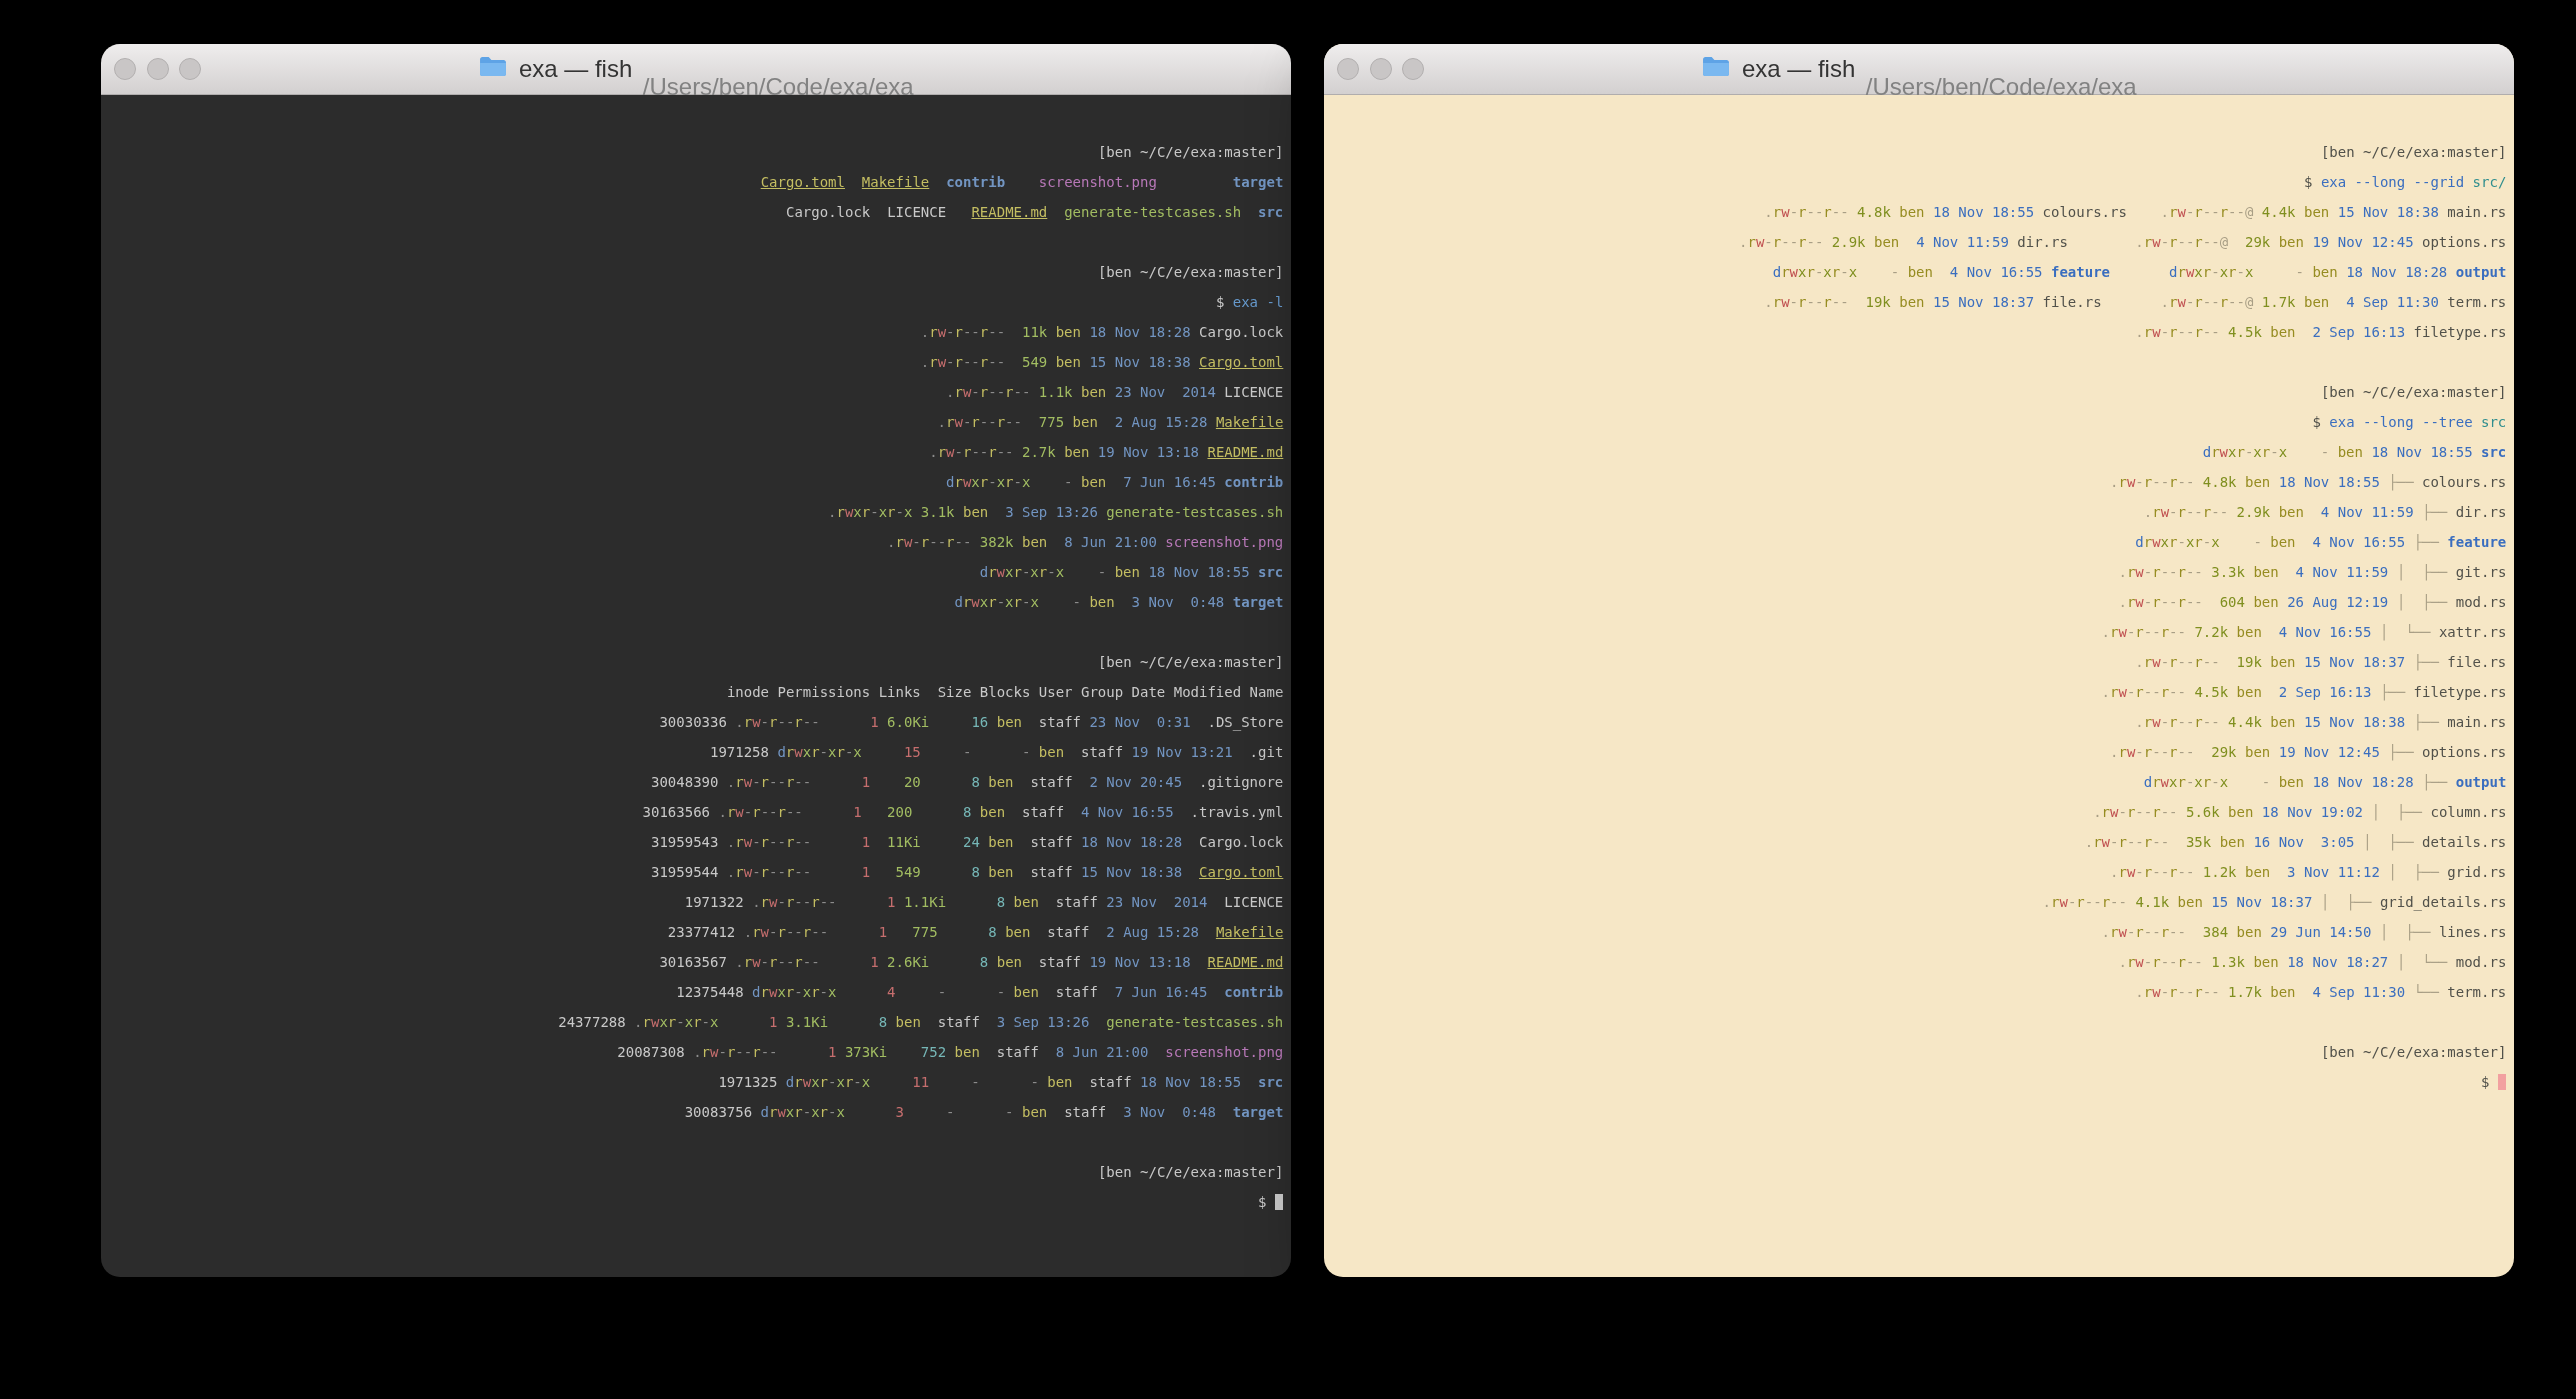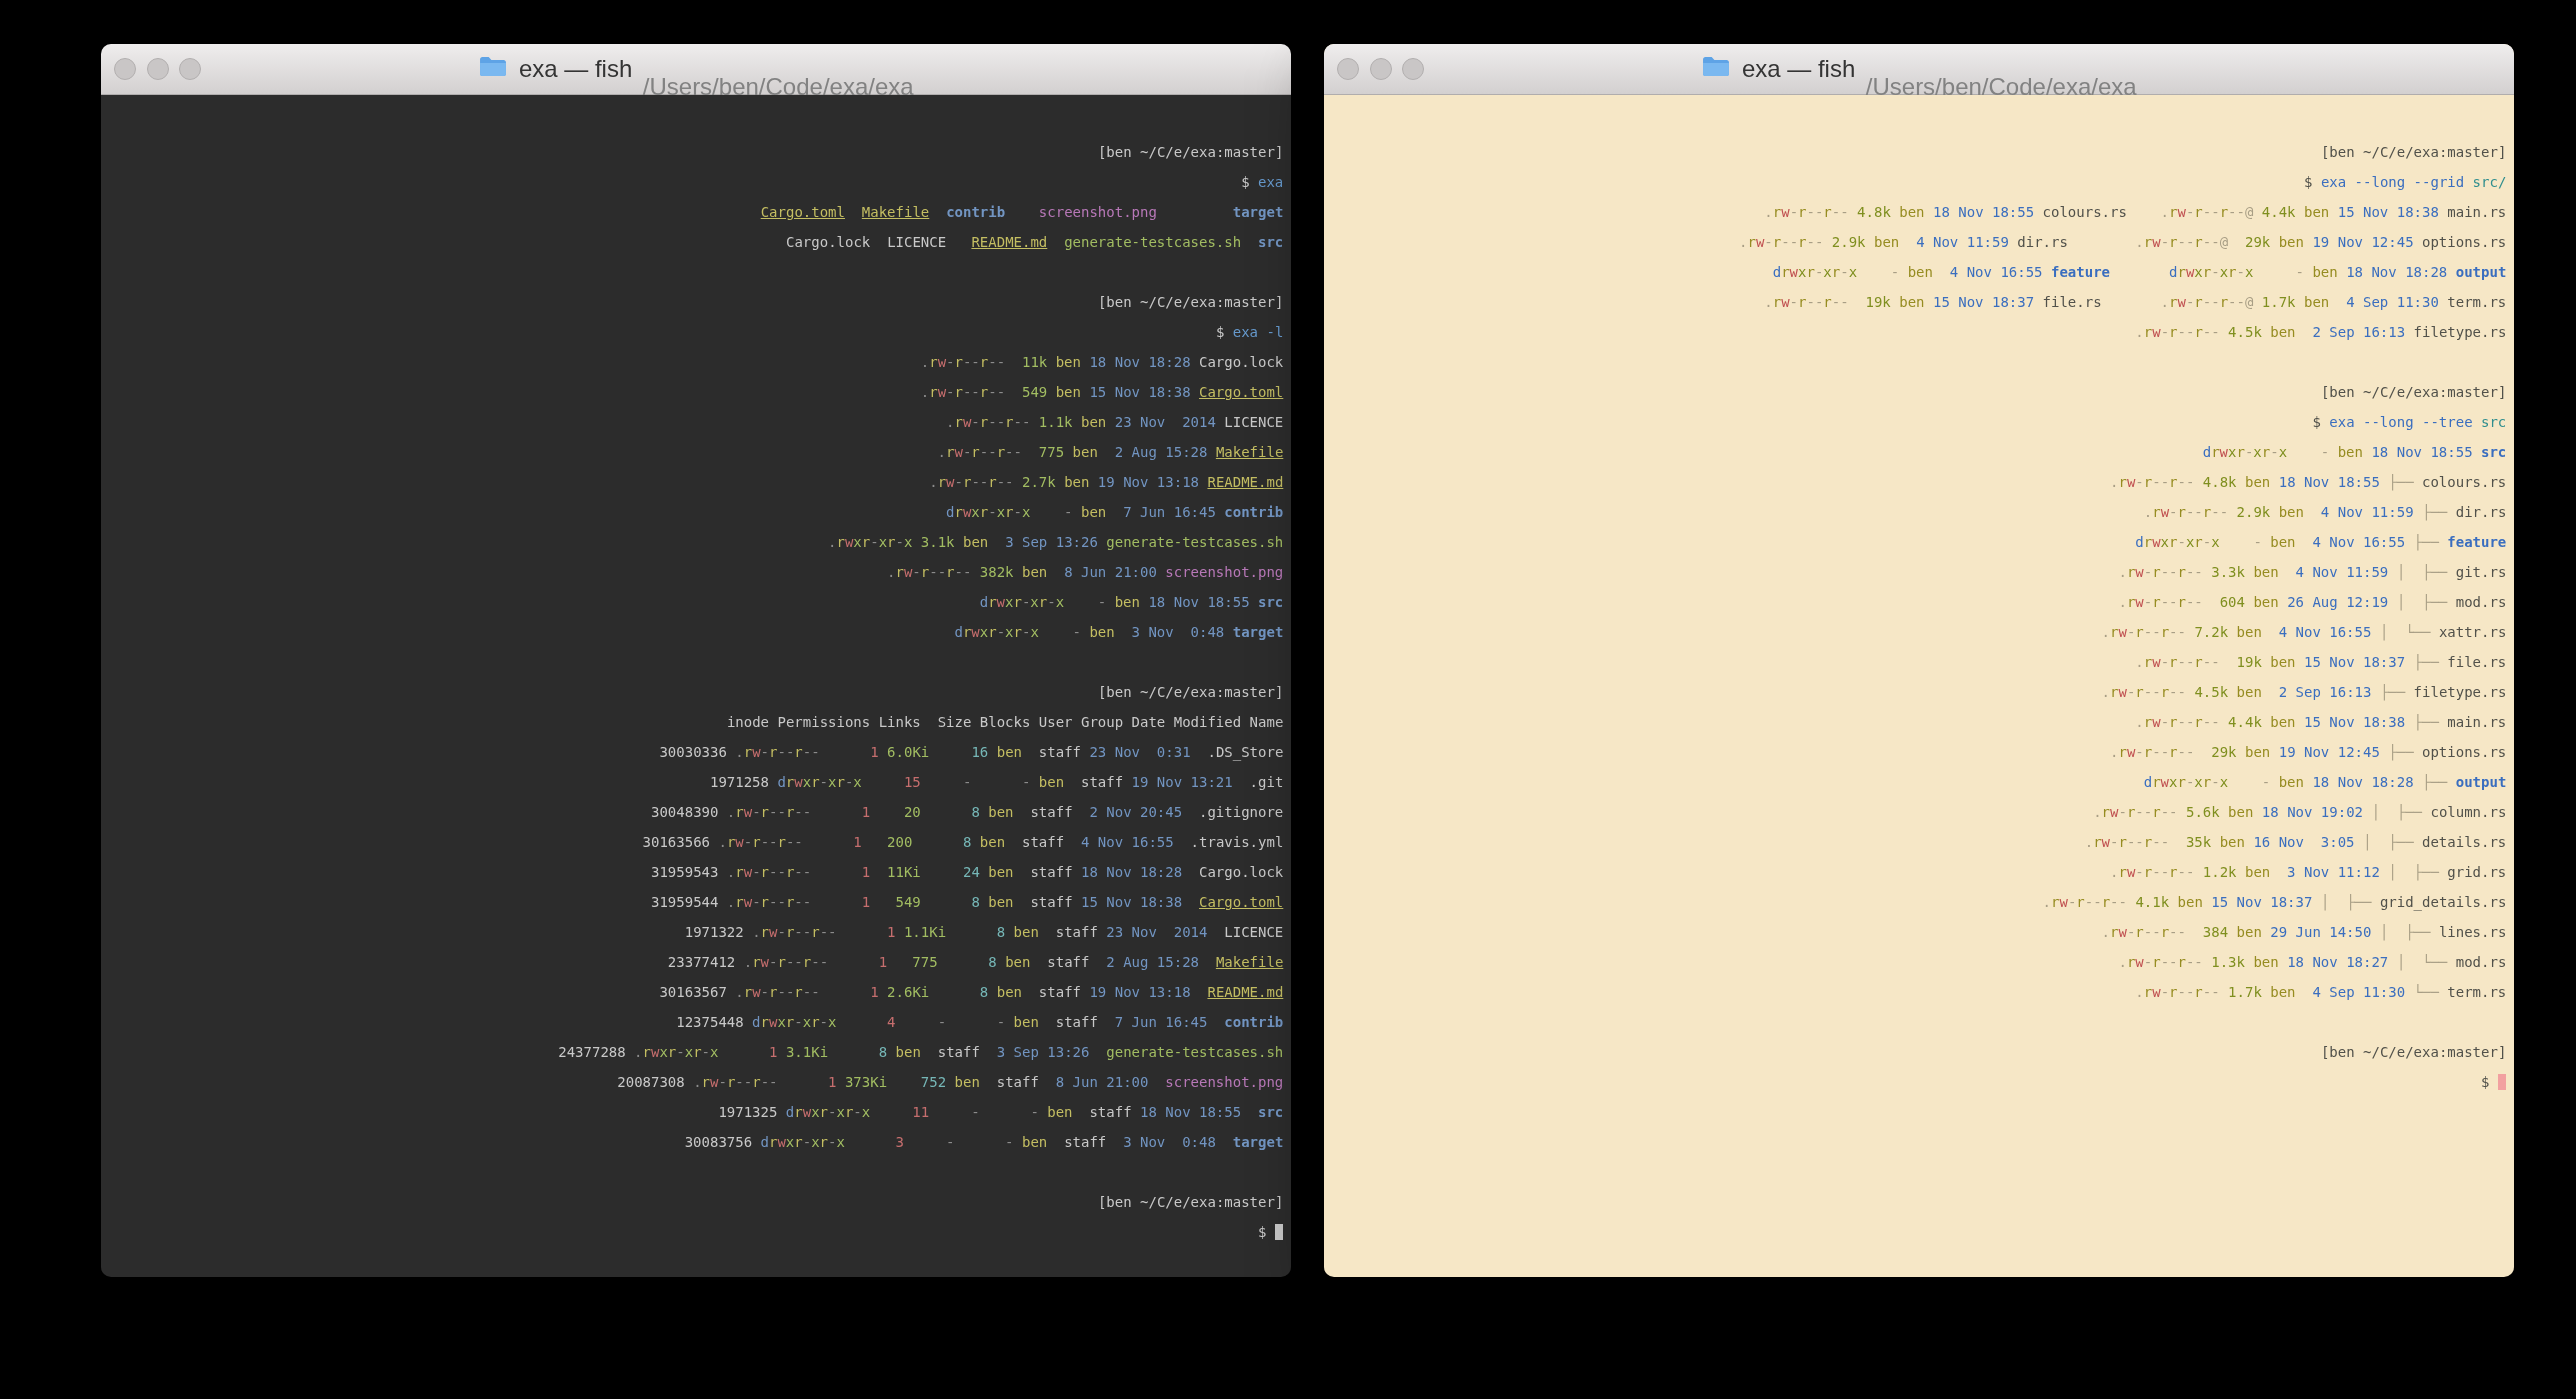--- a/index.html
+++ b/index.html
@@ -7,21 +7,21 @@
   body {
     width: 2576px; height: 1400px;
     background: #000000;
     position: relative;
     font-family: "DejaVu Sans Mono", monospace;
     overflow: hidden;
   }
   .window {
     position: absolute; top: 44px;
     width: 1190px; height: 1233px;
-    border-radius: 10px;
+    border-radius: 19px;
     overflow: hidden;
     background: var(--bg);
     box-shadow: 0 23px 67px rgba(0,0,0,0.6);
   }
   #win-left  { left: 101px; }
   #win-right { left: 1324px; }
   .titlebar {
     height: 51px;
     background: linear-gradient(#efeded, #d3d0d0);
     border-bottom: 1px solid #b0adad;
@@ -77,21 +77,20 @@
       <span><svg width="30" height="24" viewBox="0 0 31 25">
             <path d="M2 5.5 C2 4 3 3 4.5 3 L11 3 L13.8 6.2 L26.5 6.2 C28 6.2 29 7.2 29 8.7 L29 20.5 C29 22 28 23 26.5 23 L4.5 23 C3 23 2 22 2 20.5 Z" fill="#5ea3e6"></path>
             <path d="M2 9.5 L29 9.5 L29 20.5 C29 22 28 23 26.5 23 L4.5 23 C3 23 2 22 2 20.5 Z" fill="#7ab8f0"></path>
           </svg></span>
       <span class="title-main">exa — fish</span>
       <span class="title-path">/Users/ben/Code/exa/exa</span>
     </div>
   </div>
   <div class="term">
       <div class="tline"><span class="seg-f">[ben ~/C/e/exa:master]</span></div>
-      <div class="tline"><span class="seg-f">$ </span><span class="seg-c">exa</span></div>
       <div class="tline"><span class="seg-Y">Cargo.toml</span><span class="seg-f">  </span><span class="seg-Y">Makefile</span><span class="seg-f">  </span><span class="seg-d">contrib</span><span class="seg-f">    </span><span class="seg-m">screenshot.png</span><span class="seg-f">         </span><span class="seg-d">target</span></div>
       <div class="tline"><span class="seg-f">Cargo.lock  LICENCE   </span><span class="seg-Y">README.md</span><span class="seg-f">  </span><span class="seg-g">generate-testcases.sh</span><span class="seg-f">  </span><span class="seg-d">src</span></div>
       <div class="tline"> </div>
       <div class="tline"><span class="seg-f">[ben ~/C/e/exa:master]</span></div>
       <div class="tline"><span class="seg-f">$ </span><span class="seg-c">exa -l</span></div>
       <div class="tline"><span class="seg-x">.</span><span class="seg-y">r</span><span class="seg-r">w</span><span class="seg-x">-</span><span class="seg-y">r</span><span class="seg-x">--</span><span class="seg-y">r</span><span class="seg-x">--</span><span class="seg-f"> </span><span class="seg-g"> 11k</span><span class="seg-f"> </span><span class="seg-y">ben</span><span class="seg-f"> </span><span class="seg-b">18 Nov 18:28</span><span class="seg-f"> </span><span class="seg-f">Cargo.lock</span></div>
       <div class="tline"><span class="seg-x">.</span><span class="seg-y">r</span><span class="seg-r">w</span><span class="seg-x">-</span><span class="seg-y">r</span><span class="seg-x">--</span><span class="seg-y">r</span><span class="seg-x">--</span><span class="seg-f"> </span><span class="seg-g"> 549</span><span class="seg-f"> </span><span class="seg-y">ben</span><span class="seg-f"> </span><span class="seg-b">15 Nov 18:38</span><span class="seg-f"> </span><span class="seg-Y">Cargo.toml</span></div>
       <div class="tline"><span class="seg-x">.</span><span class="seg-y">r</span><span class="seg-r">w</span><span class="seg-x">-</span><span class="seg-y">r</span><span class="seg-x">--</span><span class="seg-y">r</span><span class="seg-x">--</span><span class="seg-f"> </span><span class="seg-g">1.1k</span><span class="seg-f"> </span><span class="seg-y">ben</span><span class="seg-f"> </span><span class="seg-b">23 Nov  2014</span><span class="seg-f"> </span><span class="seg-f">LICENCE</span></div>
       <div class="tline"><span class="seg-x">.</span><span class="seg-y">r</span><span class="seg-r">w</span><span class="seg-x">-</span><span class="seg-y">r</span><span class="seg-x">--</span><span class="seg-y">r</span><span class="seg-x">--</span><span class="seg-f"> </span><span class="seg-g"> 775</span><span class="seg-f"> </span><span class="seg-y">ben</span><span class="seg-f"> </span><span class="seg-b"> 2 Aug 15:28</span><span class="seg-f"> </span><span class="seg-Y">Makefile</span></div>
       <div class="tline"><span class="seg-x">.</span><span class="seg-y">r</span><span class="seg-r">w</span><span class="seg-x">-</span><span class="seg-y">r</span><span class="seg-x">--</span><span class="seg-y">r</span><span class="seg-x">--</span><span class="seg-f"> </span><span class="seg-g">2.7k</span><span class="seg-f"> </span><span class="seg-y">ben</span><span class="seg-f"> </span><span class="seg-b">19 Nov 13:18</span><span class="seg-f"> </span><span class="seg-Y">README.md</span></div>

